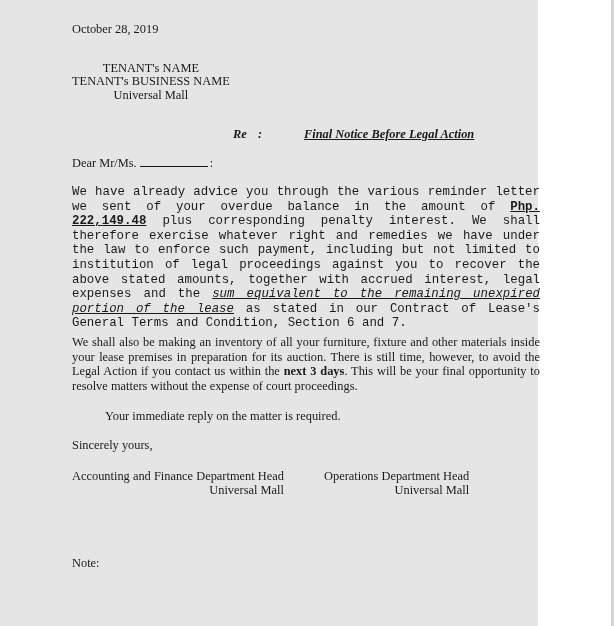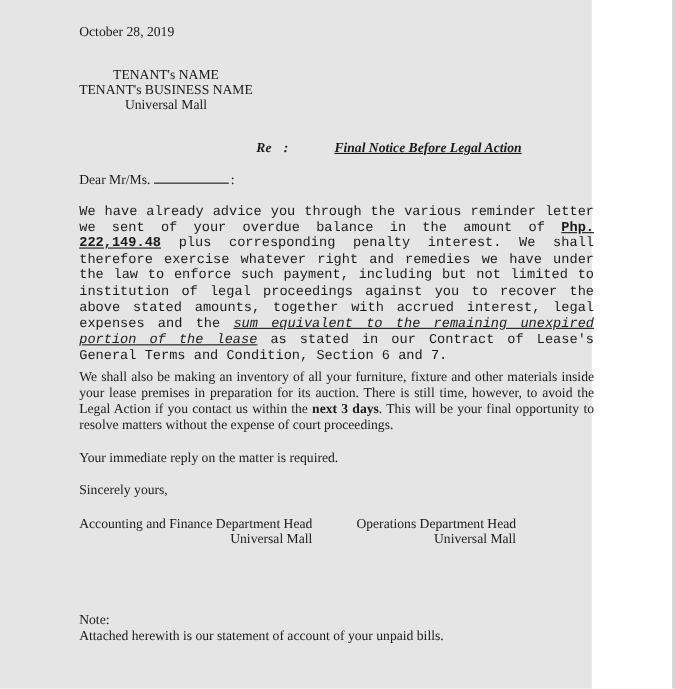--- a/index.html
+++ b/index.html
@@ -60,21 +60,21 @@
       margin: 0 2px 0 3px;
       vertical-align: baseline;
     }
     .para {
       width: 468px;
       text-align: justify;
     }
     .p1 { top: 185px; font-family: Liberation Mono, monospace; }
     .p2 { top: 290px; }
     .p3 { top: 335px; }
-    .p4 { top: 409px; }
+    .p4 { top: 409px; margin-left: 33px; }
     .closing { top: 438px; }
     .sig {
       position: absolute;
       top: 469px;
       text-align: right;
     }
     .sig div { line-height: 14px; }
     .sig-left { left: 72px; }
     .sig-right { left: 324px; }
     .note { top: 556px; }
@@ -122,17 +122,16 @@
     <div>Universal Mall</div>
   </div>
 
   <div class="sig sig-right">
     <div>Operations Department Head</div>
     <div>Universal Mall</div>
   </div>
 
   <div class="block note">
     <div>Note:</div>
-    <div>Attached herewith is our statement of account of your unpaid bills.</div>
   </div>
 </div>
 
 <div class="page-edge"></div>
 
 </body></html>

